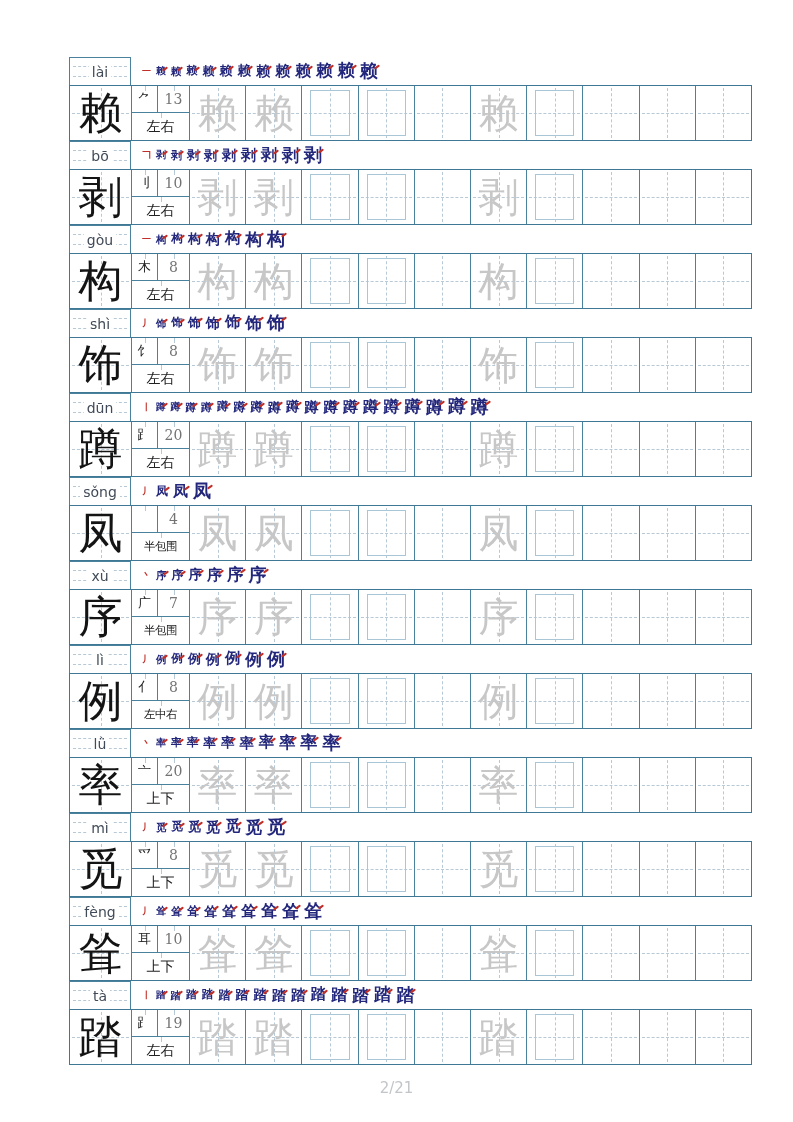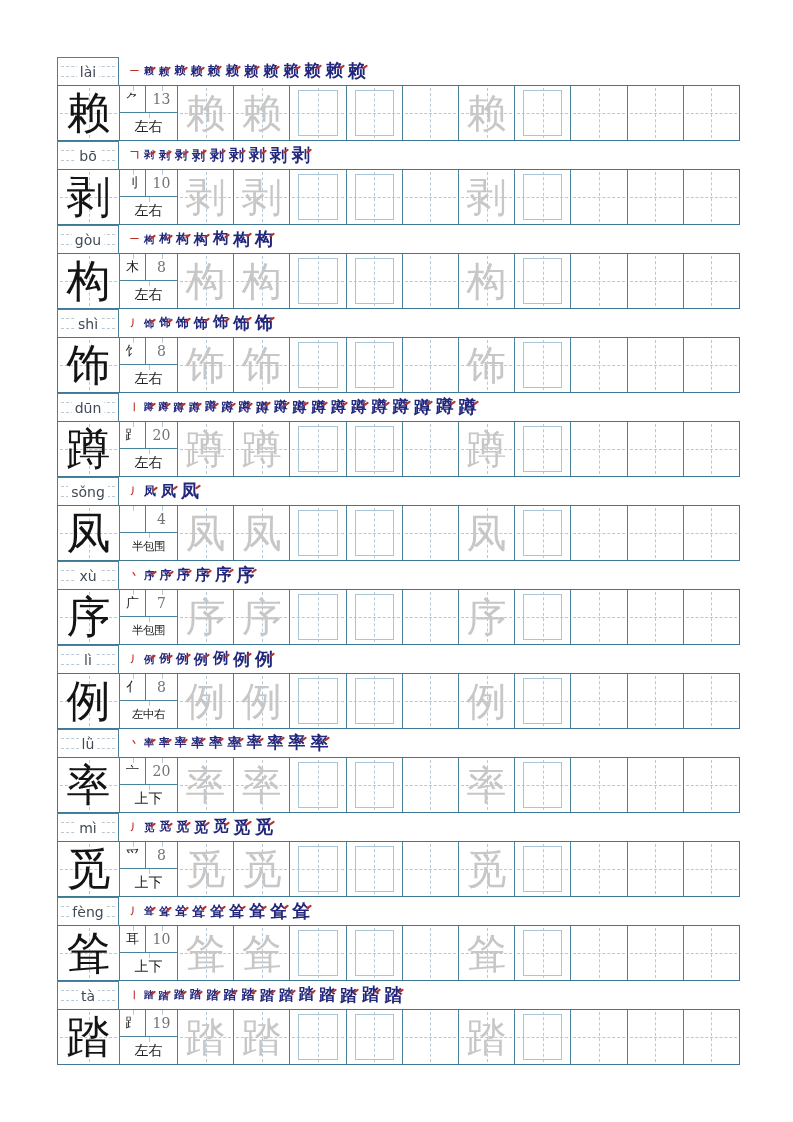--- a/index.html
+++ b/index.html
@@ -1,18 +1,18 @@
 <!DOCTYPE html>
 <html><head>
 <meta charset="utf-8">
 <style>
   html,body{margin:0;padding:0;background:#ffffff;}
   .page{position:relative;width:793px;height:1122px;background:#fff;overflow:hidden;
         font-family:"DejaVu Sans","Liberation Sans",sans-serif;}
-  .content{position:absolute;top:57px;left:57px;width:683px;}
+  .content{position:absolute;top:57px;left:69px;width:683px;}
 
   
   .unit{width:683px;height:84px;box-sizing:border-box;}
   .pinrow{display:flex;height:28px;box-sizing:border-box;}
   .pinbox{position:relative;width:62px;box-sizing:border-box;
           border:1.5px solid #4a829e;border-bottom:none;background:#fff;}
   .pinbox .pg1,.pinbox .pg2{position:absolute;left:3px;right:3px;border-top:1px dashed #b7c9d6;}
   .pinbox .pg1{top:31%;} .pinbox .pg2{top:65%;}
   .pinyin{position:absolute;inset:0;display:flex;align-items:center;justify-content:center;
           font-size:14px;color:#414b57;background:transparent;z-index:2;}
@@ -1092,13 +1092,14 @@
               </div>
               <div class="cell">
                 <div class="hg"></div>
                 <div class="vg"></div>
               </div>
             </div>
     </div>
   </div>
 </div>
   </div>
+  <div class="pagenum">2/21</div>
 </div>
 
 </body></html>

